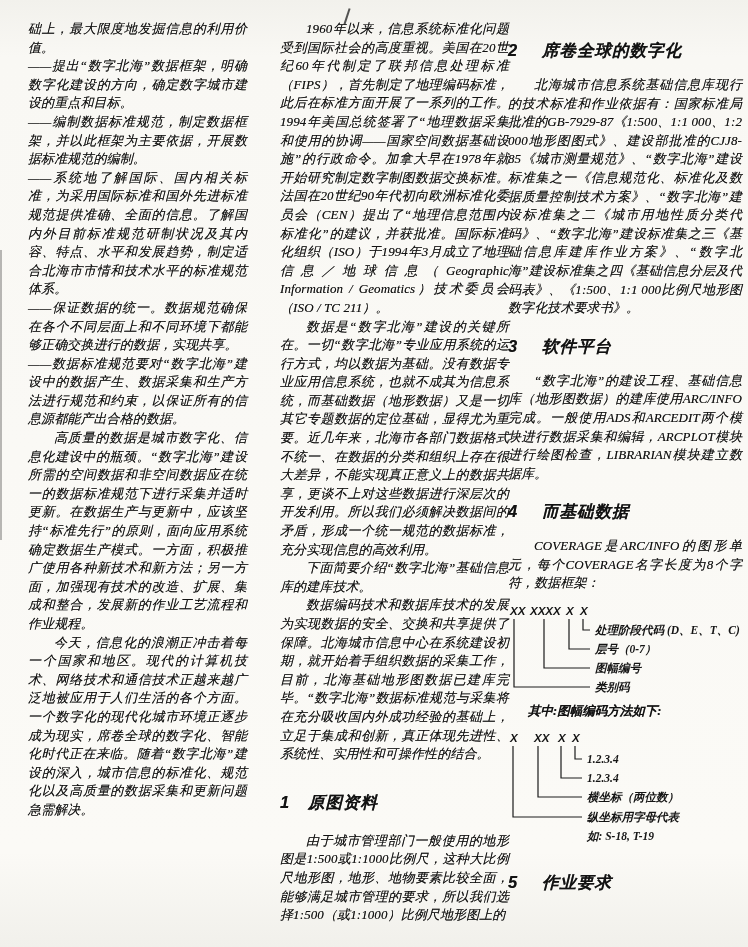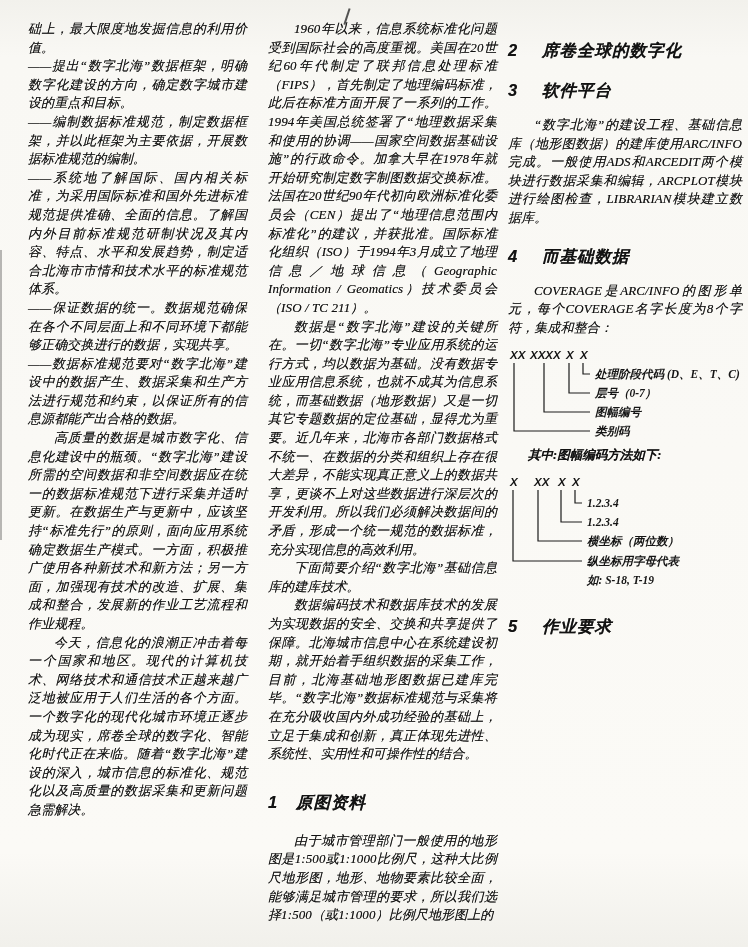--- a/index.html
+++ b/index.html
@@ -7,21 +7,21 @@
     width: 748px; height: 947px;
     background: linear-gradient(180deg, #f2f1ec 0%, #f9f8f4 6%, #fbfaf6 90%, #f1f0eb 100%);
     font-family: "Liberation Serif", "DejaVu Serif", serif;
     color: #121212;
     overflow: hidden;
     position: relative;
   }
   .page { position: absolute; inset: 0; font-style: italic; }
   .col { position: absolute; top: 20px; }
   .col1 { left: 28px;  width: 219px; }
-  .col2 { left: 268px; width: 229px; }
+  .col2 { left: 280px; width: 229px; }
   .col3 { left: 508px; width: 234px; }
   .p {
     margin: 0; font-size: 13px; line-height: 18.6px;
     text-align: justify;
     text-shadow: 0 0 0.5px rgba(10,10,10,0.55);
     letter-spacing: 0.1px;
   }
   .ind { text-indent: 2em; }
   .sec-heading {
     display: flex; align-items: baseline;
@@ -84,32 +84,33 @@
     </div>
     <p class="p ind">由于城市管理部门一般使用的地形图是1:500或1:1000比例尺，这种大比例尺地形图，地形、地物要素比较全面，能够满足城市管理的要求，所以我们选择1:500（或1:1000）比例尺地形图上的</p>
   </div>
 
   <div class="col col3">
 
     <div class="sec-heading" style="margin-top:20px;">
       <span class="num">2</span>
       <span>席卷全球的数字化</span>
     </div>
+    <p class="p ind">北海城市信息系统基础信息库现行的技术标准和作业依据有：国家标准局批准的GB-7929-87《1:500、1:1 000、1:2 000地形图图式》、建设部批准的CJJ8-85《城市测量规范》、“数字北海”建设标准集之一《信息规范化、标准化及数据质量控制技术方案》、“数字北海”建设标准集之二《城市用地性质分类代码》、“数字北海”建设标准集之三《基础信息库建库作业方案》、“数字北海”建设标准集之四《基础信息分层及代码表》、《1:500、1:1 000比例尺地形图数字化技术要求书》。</p>
 
     <div class="sec-heading">
       <span class="num">3</span>
       <span>软件平台</span>
     </div>
     <p class="p ind">“数字北海”的建设工程、基础信息库（地形图数据）的建库使用ARC/INFO完成。一般使用ADS和ARCEDIT两个模块进行数据采集和编辑，ARCPLOT模块进行绘图检查，LIBRARIAN模块建立数据库。</p>
 
     <div class="sec-heading">
       <span class="num">4</span>
       <span>而基础数据</span>
     </div>
-    <p class="p ind">COVERAGE是ARC/INFO的图形单元，每个COVERAGE名字长度为8个字符，集成和整合：</p>
+    <p class="p ind">COVERAGE是ARC/INFO的图形单元，每个COVERAGE名字长度为8个字符，数据框架：</p>
 
     <svg class="diagram" width="234" height="96" viewBox="0 0 234 96">
       <text class="hx" x="2" y="12">XX</text>
       <text class="hx" x="22" y="12">XXXX</text>
       <text class="hx" x="58" y="12">X</text>
       <text class="hx" x="72" y="12">X</text>
       <path d="M75 16 V27 H82"></path>
       <path d="M61 16 V46 H82"></path>
       <path d="M36 16 V65 H82"></path>
       <path d="M6  16 V84 H82"></path>

